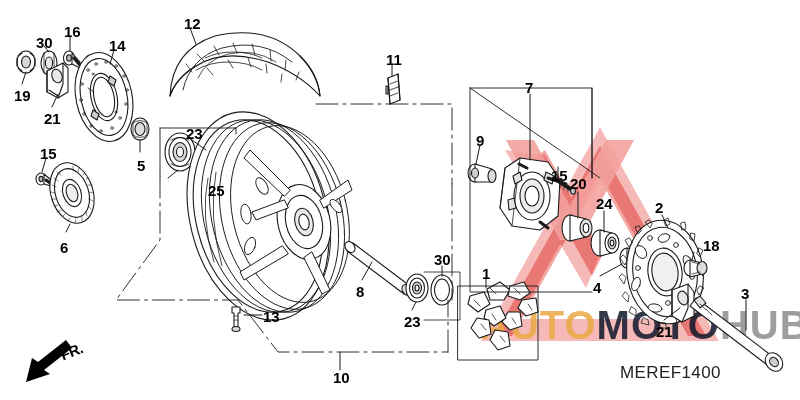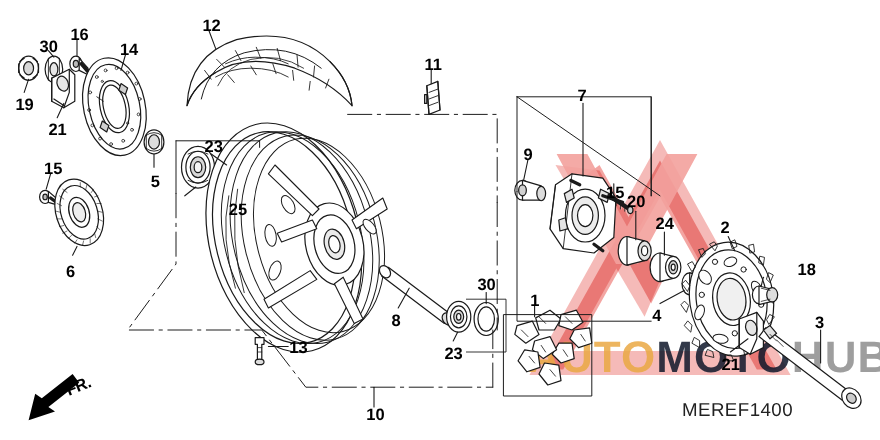--- a/index.html
+++ b/index.html
@@ -435,21 +435,21 @@
   <div class="lbl" style="left:137px;top:158px;">5</div>
   <div class="lbl" style="left:186px;top:126px;">23</div>
   <div class="lbl" style="left:160px;top:183px;margin-left:48px;">25</div>
   <div class="lbl" style="left:476px;top:133px;">9</div>
   <div class="lbl" style="left:525px;top:80px;">7</div>
   <div class="lbl" style="left:551px;top:168px;">15</div>
   <div class="lbl" style="left:570px;top:176px;">20</div>
   <div class="lbl" style="left:596px;top:196px;">24</div>
   <div class="lbl" style="left:593px;top:280px;">4</div>
   <div class="lbl" style="left:655px;top:200px;">2</div>
-  <div class="lbl" style="left:725px;top:238px;">18</div>
+  <div class="lbl" style="left:703px;top:238px;">18</div>
   <div class="lbl" style="left:656px;top:324px;">21</div>
   <div class="lbl" style="left:741px;top:286px;">3</div>
   <div class="lbl" style="left:356px;top:284px;">8</div>
   <div class="lbl" style="left:404px;top:314px;">23</div>
   <div class="lbl" style="left:434px;top:252px;">30</div>
   <div class="lbl" style="left:263px;top:309px;">13</div>
   <div class="lbl" style="left:482px;top:266px;">1</div>
   <div class="lbl" style="left:333px;top:370px;">10</div>
 
   <div class="frtag" style="left:60px;top:343px;">FR.</div>

